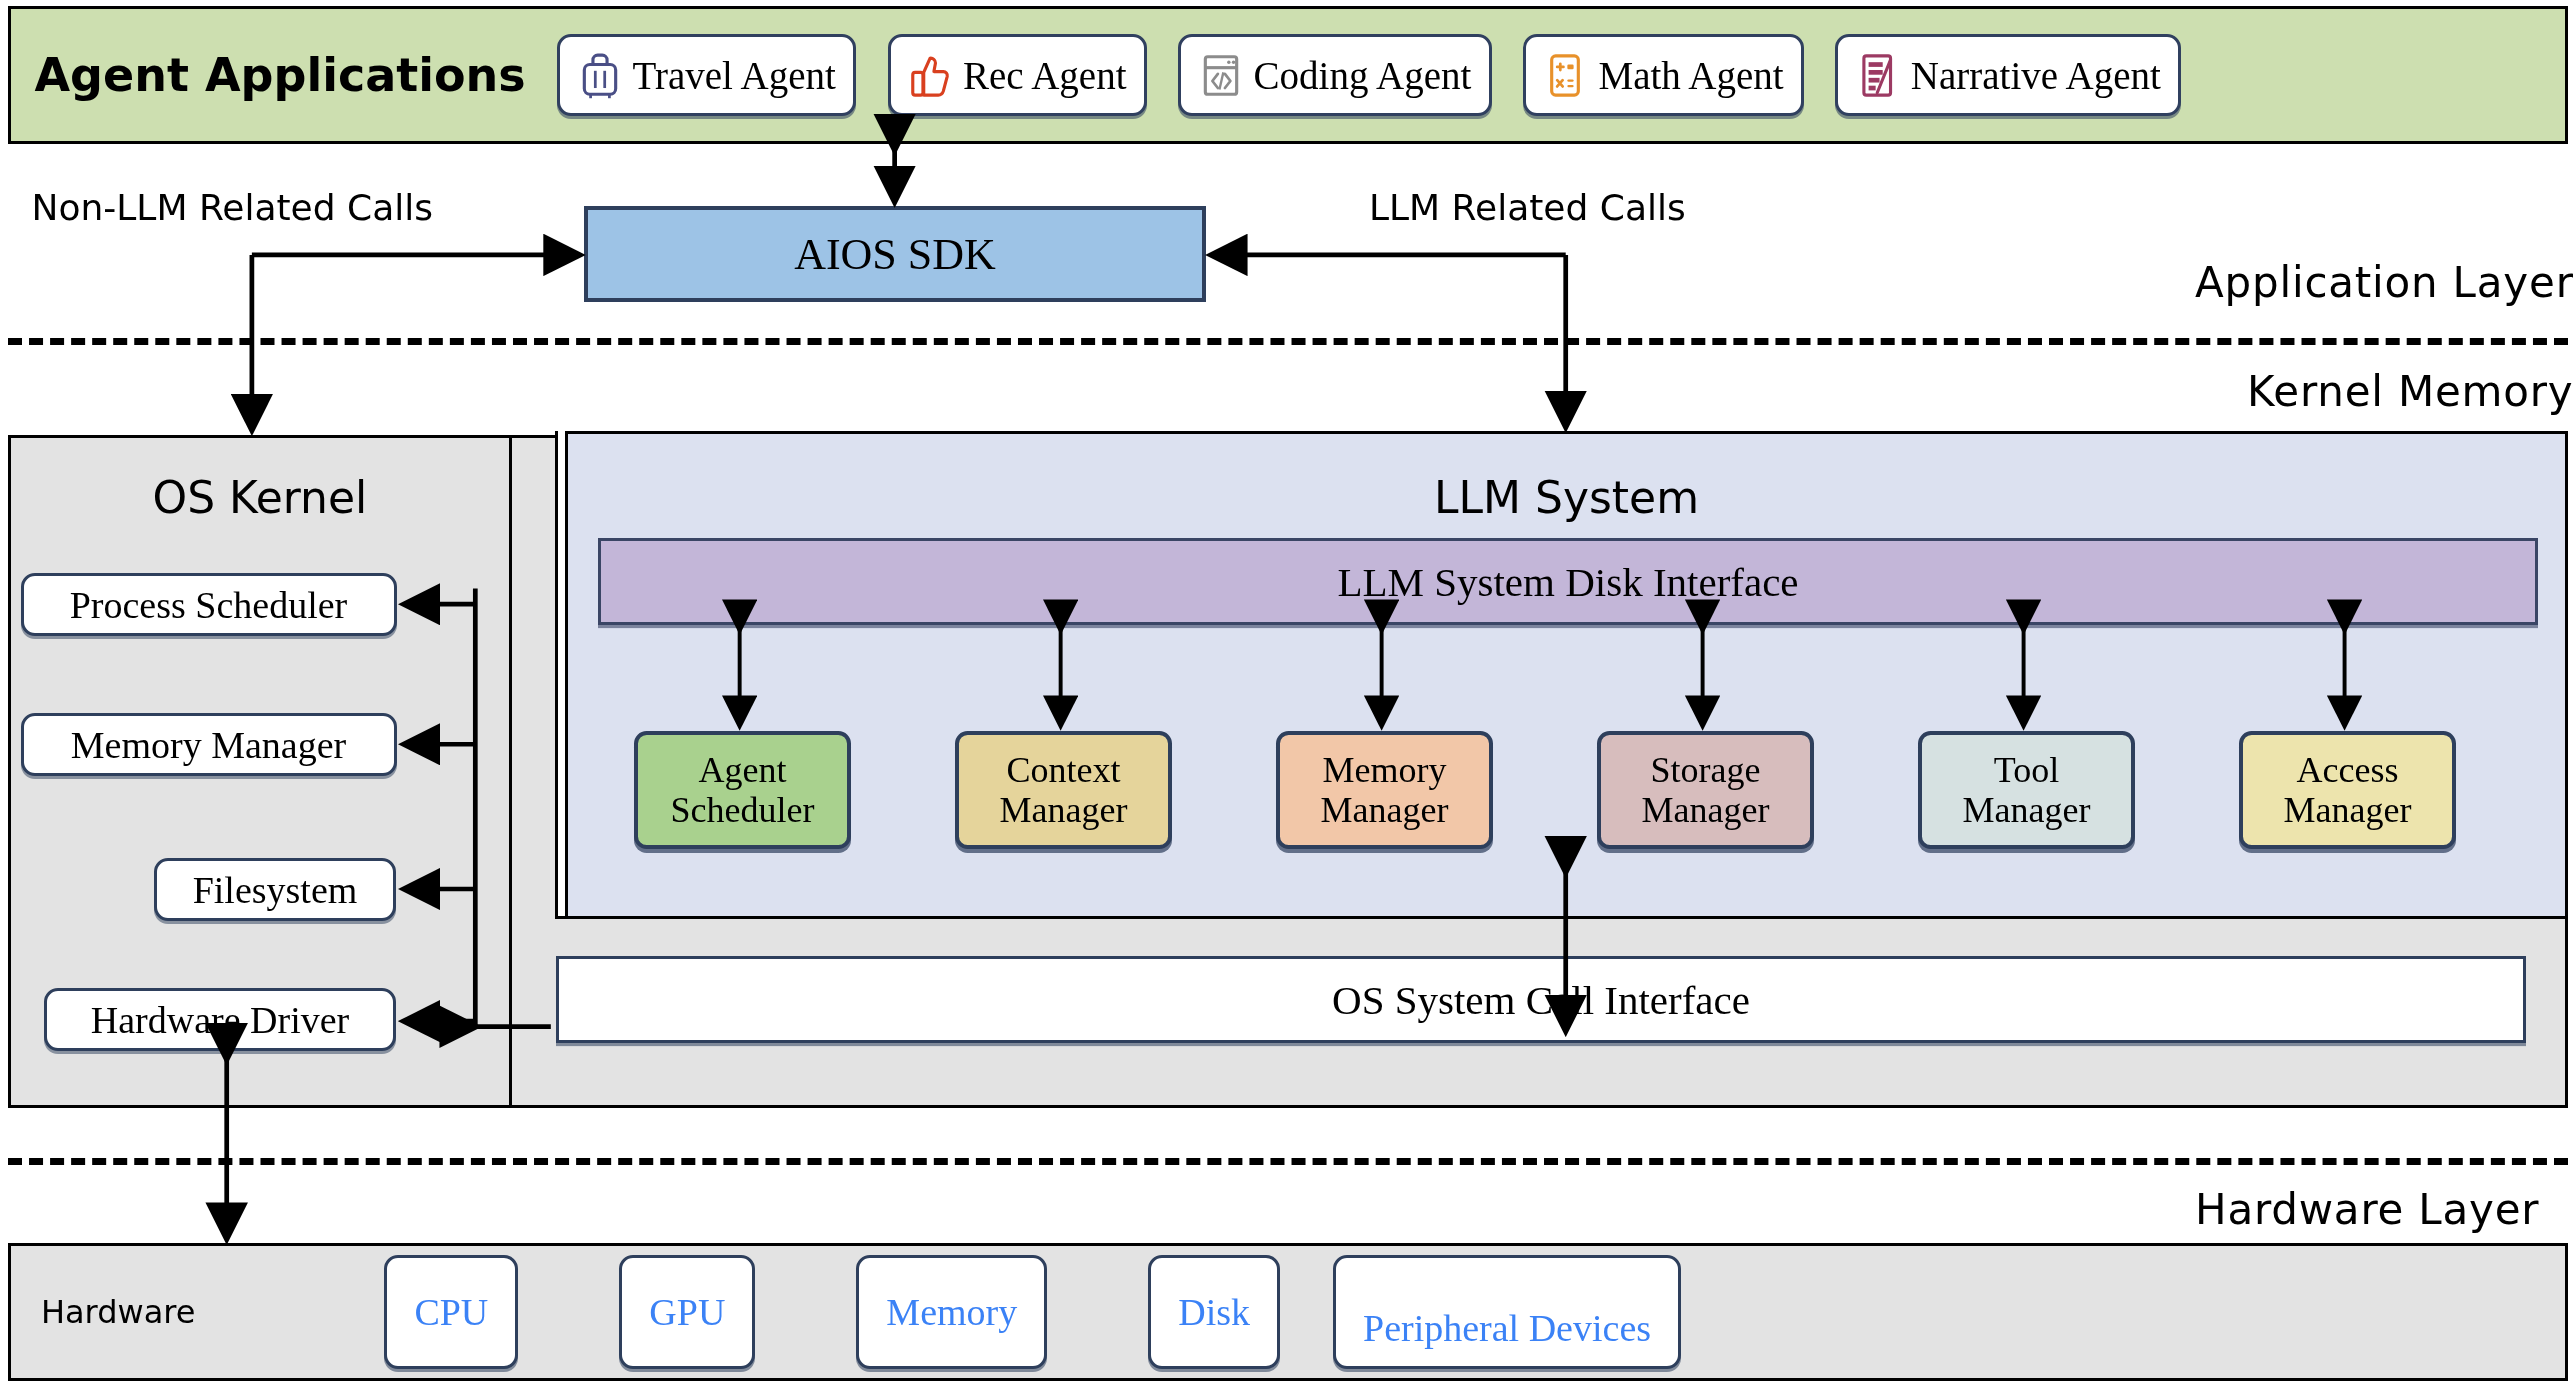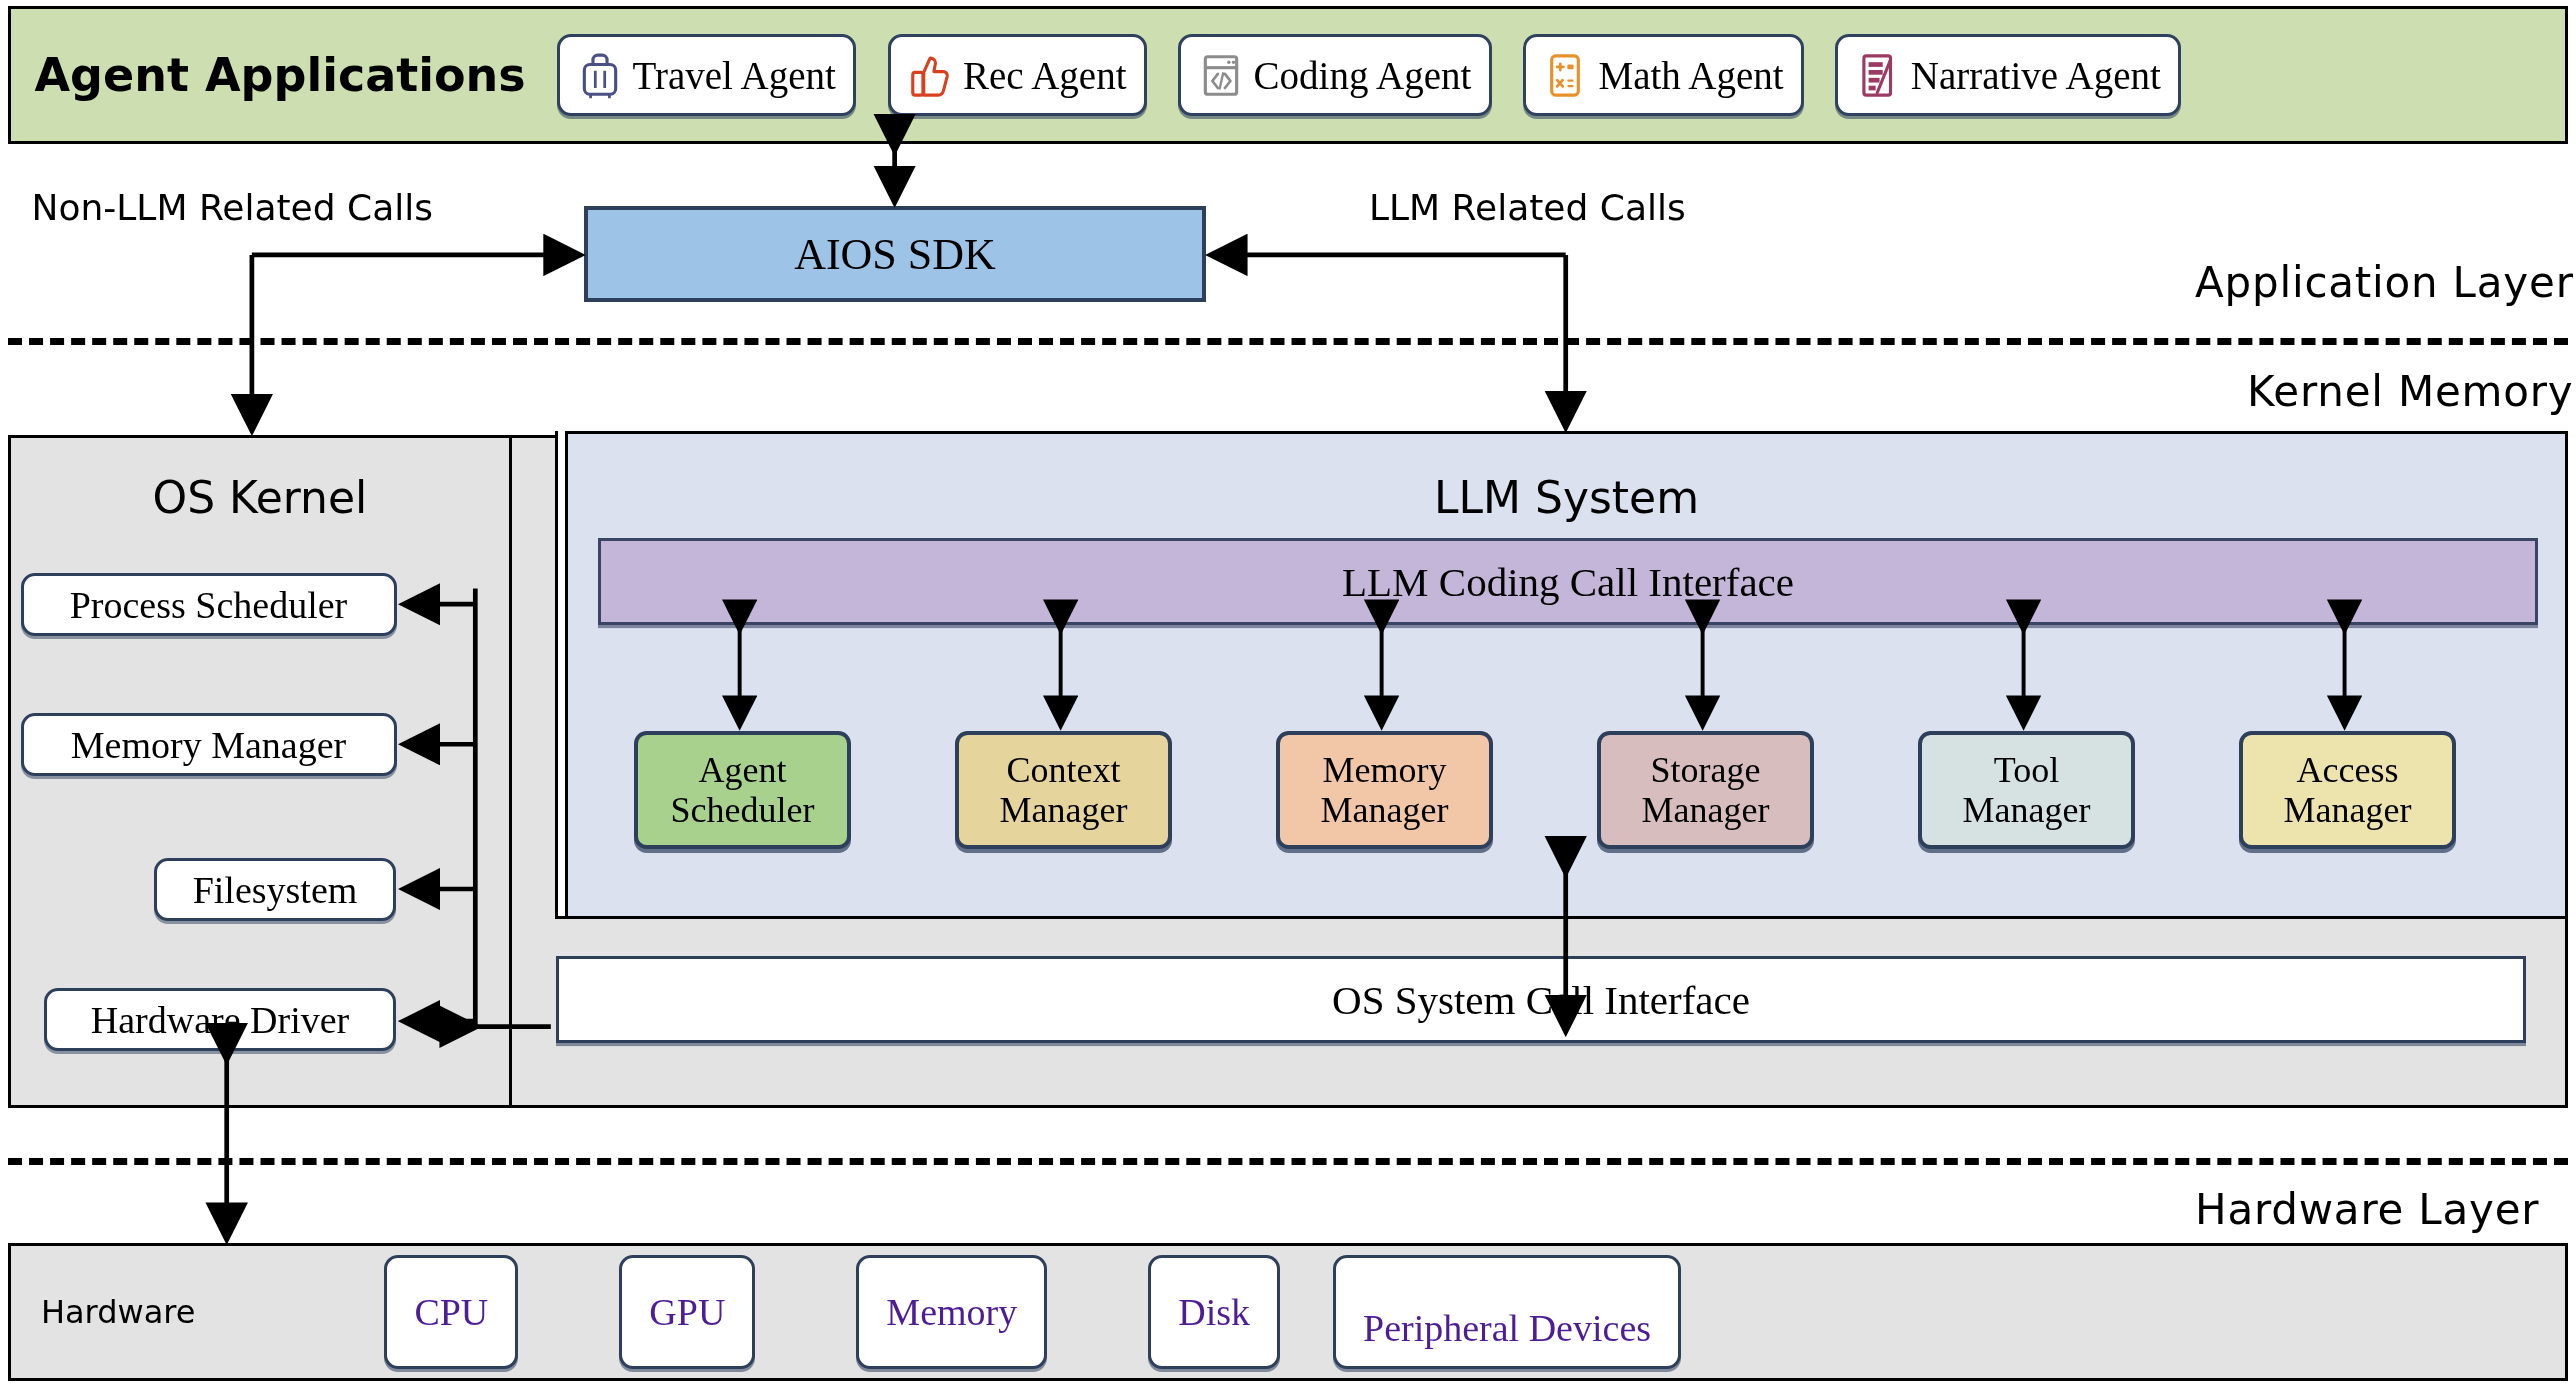--- a/index.html
+++ b/index.html
@@ -182,21 +182,21 @@
     margin-left: 30px; white-space: nowrap;
   }
   .hw-chip {
     background: #ffffff;
     border: 3.9px solid #2E3F5C;
     border-radius: 14px;
     height: 76px;
     display: flex; align-items: center; justify-content: center;
     padding: 16px 27px;
     font-family: "Liberation Serif", serif;
-    font-size: 38px; color: #4c1d95;
+    font-size: 38px; color: #3b82f6;
     box-shadow: 0 3.1px 0 0 rgba(46,63,92,0.55);
     white-space: nowrap;
   }
 
   
   #wires { position: absolute; left:0; top:0; width: 2576px; height: 1387px; pointer-events: none; }
 </style>
 </head>
 <body>
 
@@ -292,21 +292,21 @@
     <span>Filesystem</span>
   </div>
   <div class="abs os-item" style="left:44px; top:988px; width:352px;">
     <span>Hardware Driver</span>
   </div>
 
   <div class="abs llm-kernel">
     <div class="llm-kernel-title">LLM System</div>
 
     <div class="abs syscall-bar">
-      <span>LLM Coding Call Interface</span>
+      <span>LLM System Disk Interface</span>
     </div>
 
     <div class="abs mgr-box" style="left:66px;  top:297px; background:#A9D18E;">
       <span>Agent</span>
       <span>Scheduler</span>
     </div>
     <div class="abs mgr-box" style="left:387px; top:297px; background:#E5D49B;">
       <span>Context</span>
       <span>Manager</span>
     </div>

